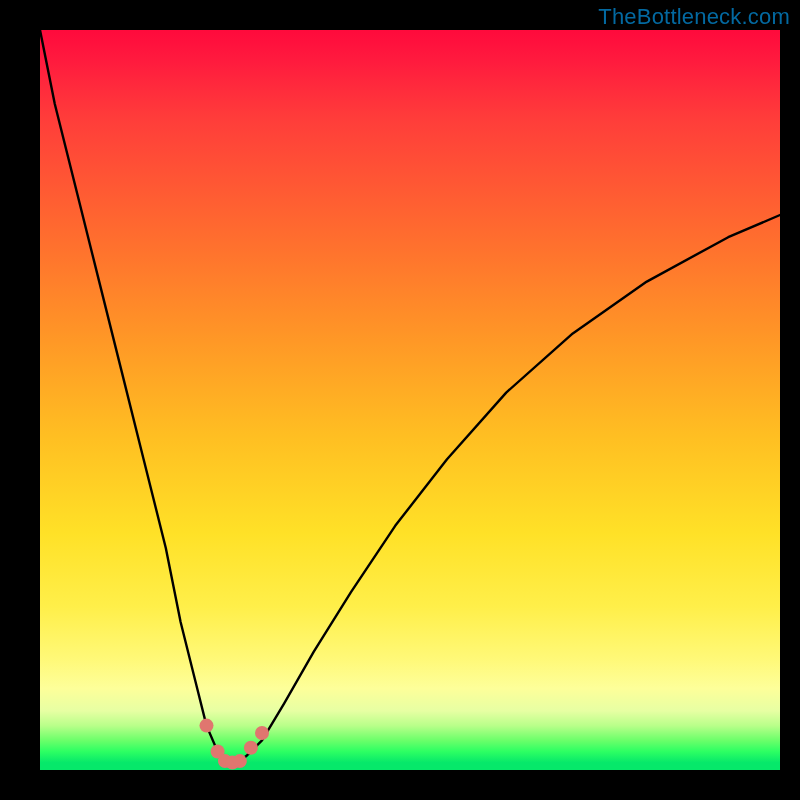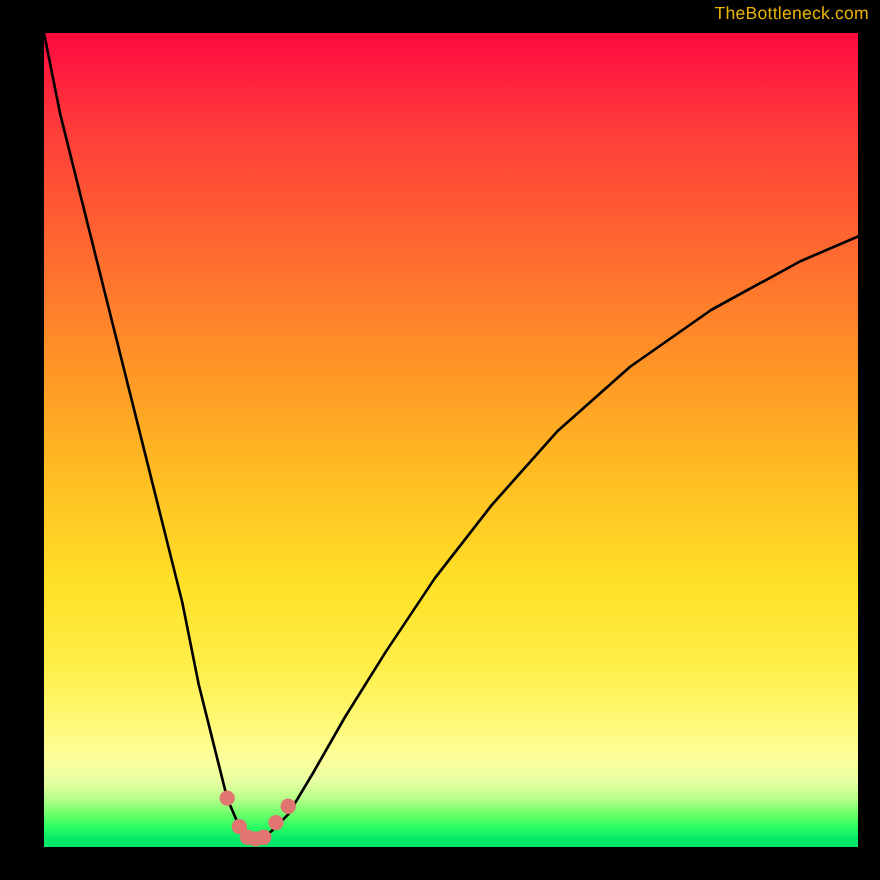--- a/index.html
+++ b/index.html
@@ -50,22 +50,22 @@
     left: 0;
     top: 0;
     width: 740px;
     height: 740px;
     overflow: visible;
   }
   .watermark {
     position: absolute;
     top: 4px;
     right: 10px;
-    color: #eab308;
-    font-size: 16px;
+    color: #0369a1;
+    font-size: 22px;
     letter-spacing: 0.2px;
     font-weight: 400;
   }
 </style>
 </head>
 <body>
 
 <div class="frame">
   <div class="watermark">TheBottleneck.com</div>
   <div class="plot">

